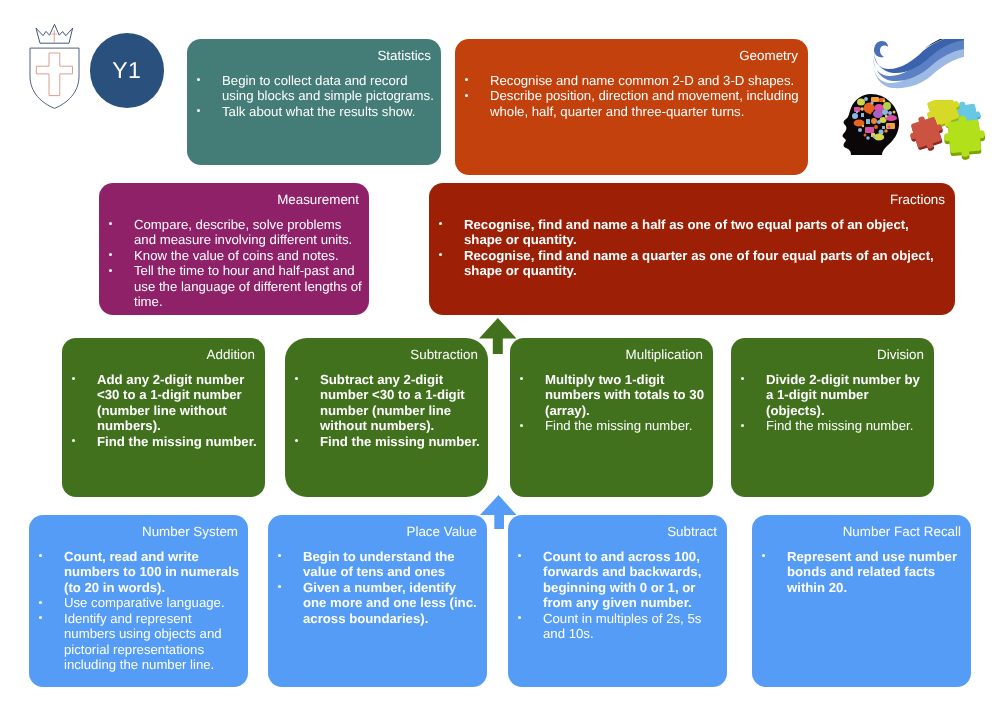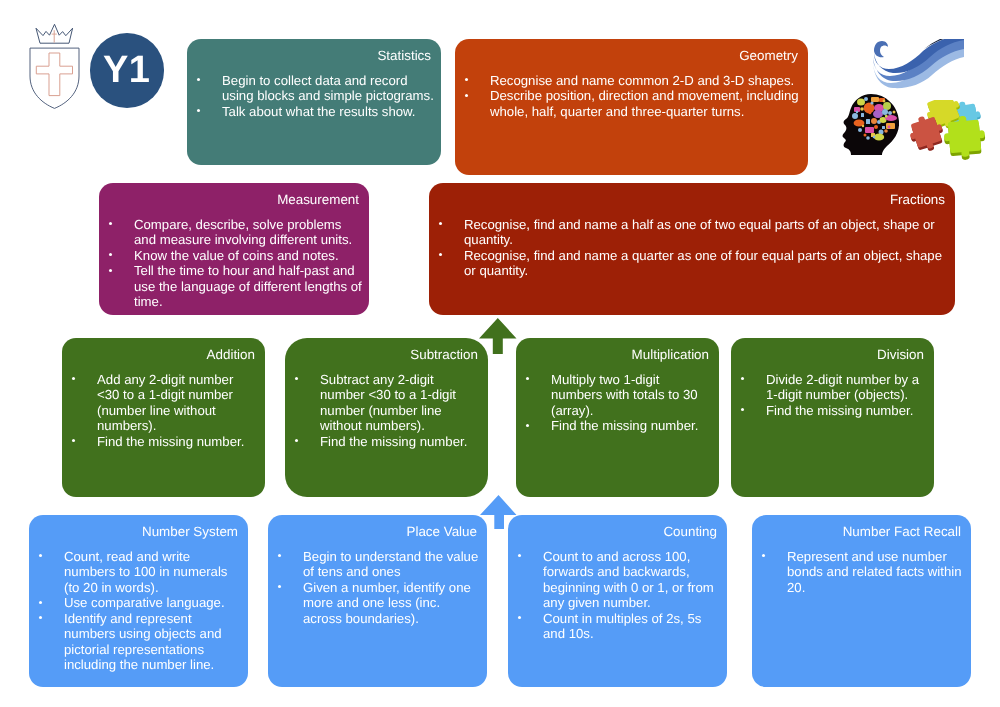--- a/index.html
+++ b/index.html
@@ -11,25 +11,25 @@
          transform:translateZ(0);will-change:transform;}
 
   .card{position:absolute;border-radius:14px;color:#ffffff;box-sizing:border-box;overflow:hidden;}
   .card-title{text-align:right;font-size:13.4px;line-height:15.4px;font-weight:400;
               margin:0;padding:8.5px 10px 6.5px 10px;letter-spacing:0px;}
   ul.bl{list-style:none;margin:0;padding:3.2px 7px 0 0;}
   ul.bl li{position:relative;padding-left:35px;font-size:13.2px;line-height:15.5px;
            margin:0 0 0 0;letter-spacing:0px;}
   ul.bl li .dot{position:absolute;left:9.8px;top:0px;width:3.1px;height:3.1px;border-radius:50%;
                 background:currentColor;margin-top:5.6px;}
-  ul.bl li.b{font-weight:400;}
+  ul.bl li.b{font-weight:700;}
 
   
   .ybadge{position:absolute;border-radius:50%;display:flex;align-items:center;justify-content:center;}
-  .ybadge span{font-size:38px;font-weight:700;color:#ffffff;line-height:1;letter-spacing:0.5px;}
+  .ybadge span{font-size:23px;font-weight:400;color:#ffffff;line-height:1;letter-spacing:0.5px;}
 
   .arrow{position:absolute;}
 </style>
 </head>
 <body>
 
 <div class="stage">
 
   <svg class="logo" style="position:absolute;left:24px;top:18px;width:62px;height:94px" viewBox="24 18 62 94">
     <path d="M40.0 43.2 L36.0 28.2 L43.0 35.6 L46.0 31.4 L49.5 35.2 L54.5 24.3 L59.2 35.2 L62.6 31.6 L65.8 35.7 L72.6 28.2 L69.0 43.2 Z" fill="none" stroke="#3c4f6e" stroke-width="0.95" stroke-linejoin="miter"></path>
@@ -169,21 +169,21 @@
           <li class="b"><span class="dot"></span><span>Find the missing number.</span></li>
         </ul>
       </div>
       <div class="card" style="left: 285px; top: 338px; width: 203px; height: 159px; background: rgb(65, 113, 29); border-radius: 22px;">
         <div class="card-title">Subtraction</div>
         <ul class="bl">
           <li class="b"><span class="dot"></span><span>Subtract any 2-digit number &lt;30 to a 1-digit number (number line without numbers).</span></li>
           <li class="b"><span class="dot"></span><span>Find the missing number.</span></li>
         </ul>
       </div>
-      <div class="card" style="left: 510px; top: 338px; width: 203px; height: 159px; background: rgb(65, 113, 29); margin-left: 6px;">
+      <div class="card" style="left: 510px; top: 338px; width: 203px; height: 159px; background: rgb(65, 113, 29);">
         <div class="card-title">Multiplication</div>
         <ul class="bl">
           <li class="b"><span class="dot"></span><span>Multiply two 1-digit numbers with totals to 30 (array).</span></li>
           <li><span class="dot"></span><span>Find the missing number.</span></li>
         </ul>
       </div>
       <div class="card" style="left: 731px; top: 338px; width: 203px; height: 159px; background: rgb(65, 113, 29);">
         <div class="card-title">Division</div>
         <ul class="bl">
           <li class="b"><span class="dot"></span><span>Divide 2-digit number by a 1-digit number (objects).</span></li>
@@ -199,21 +199,21 @@
         </ul>
       </div>
       <div class="card" style="left: 268px; top: 515px; width: 219px; height: 172px; background: rgb(85, 156, 247);">
         <div class="card-title">Place Value</div>
         <ul class="bl">
           <li class="b"><span class="dot"></span><span>Begin to understand the value of tens and ones</span></li>
           <li class="b"><span class="dot"></span><span>Given a number, identify one more and one less (inc. across boundaries).</span></li>
         </ul>
       </div>
       <div class="card" style="left: 508px; top: 515px; width: 219px; height: 172px; background: rgb(85, 156, 247);">
-        <div class="card-title">Counting</div>
+        <div class="card-title">Subtract</div>
         <ul class="bl">
           <li class="b"><span class="dot"></span><span>Count to and across 100, forwards and backwards, beginning with 0 or 1, or from any given number.</span></li>
           <li><span class="dot"></span><span>Count in multiples of 2s, 5s and 10s.</span></li>
         </ul>
       </div>
       <div class="card" style="left: 752px; top: 515px; width: 219px; height: 172px; background: rgb(85, 156, 247);">
         <div class="card-title">Number Fact Recall</div>
         <ul class="bl">
           <li class="b"><span class="dot"></span><span>Represent and use number bonds and related facts within 20.</span></li>
         </ul>

